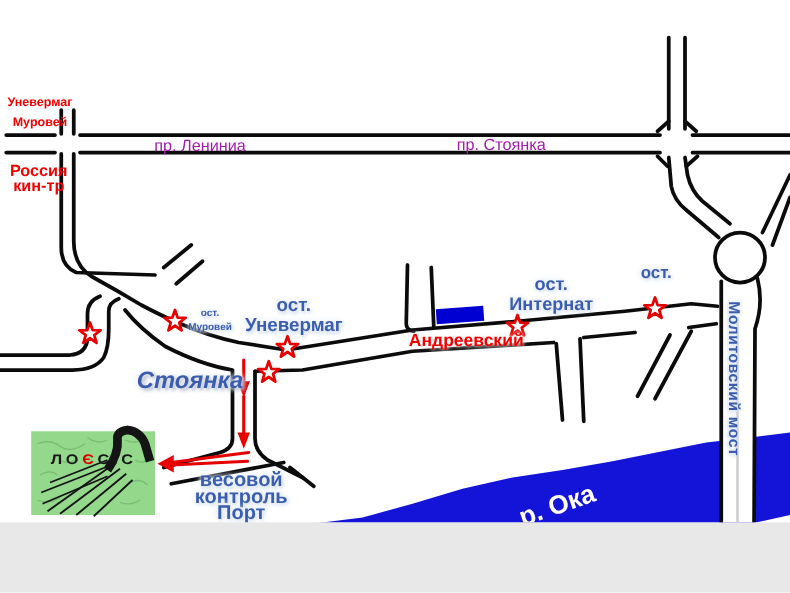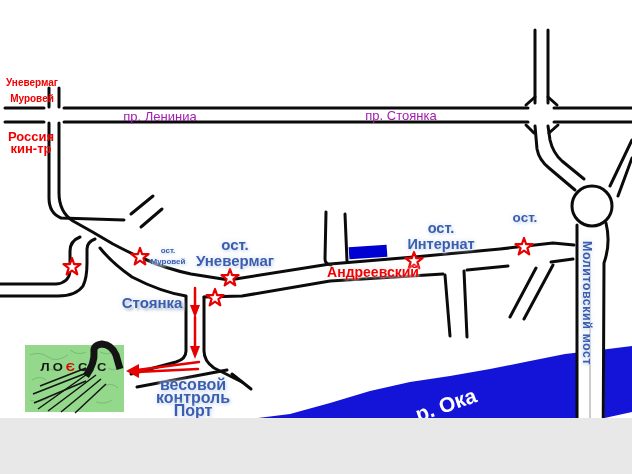--- a/index.html
+++ b/index.html
@@ -10,22 +10,22 @@
   .red{color:#f10000;font-weight:bold;}
   .blk{color:#a21caf;}
   .blue{color:#3a5db0;font-weight:bold;
         text-shadow:0 0 4px #ffffff,0 0 6px #cfdcf0,1px 1px 3px #bccde6;}
   .lbl-univermag{left:32px;top:75px;font-size:10px;line-height:1.6;}
   .lbl-lenin-left{left:160px;top:110px;font-size:13px;}
   .lbl-lenin-right{left:401px;top:109px;font-size:13px;}
   .lbl-russia{left:31px;top:131px;font-size:13px;line-height:0.95;}
   .lbl-internat{left:168px;top:245px;font-size:8px;line-height:1.4;}
   .lbl-golubeva{left:235px;top:237px;font-size:15px;}
-  .lbl-parking{left:152px;top:295px;font-size:15px;
-        text-shadow:0 0 4px #ffffff,2px 2px 3px #9aa6b8,0 0 6px #cfdcf0;}
+  .lbl-parking{left:152px;top:295px;font-size:19px;
+        text-shadow:0 0 4px #ffffff,2px 2px 3px #9aa6b8,0 0 6px #cfdcf0;font-style:italic;}
   .lbl-andreevsky{left:373px;top:225px;font-size:14px;
         text-shadow:0 0 3px #ffffff,0 0 5px #f3e0e0;margin-top:40px;}
   .lbl-pivzavod{left:441px;top:221px;font-size:14.5px;line-height:1.1;}
   .lbl-hlado{left:525px;top:211px;font-size:13.5px;line-height:1.1;}
   .lbl-port{left:193px;top:378px;font-size:16px;font-weight:600;line-height:13px;}
   .lbl-bridge{left:580px;top:228px;transform:none;writing-mode:vertical-rl;
         font-size:12.5px;height:150px;letter-spacing:0.5px;}
   .lbl-river{left:446px;top:394px;font-size:21px;color:#ffffff;font-weight:600;
         transform:translateX(-50%) rotate(-19deg);text-shadow:none;}
   .lbl-logo{left:75px;top:361px;font-size:13px;font-weight:bold;color:#151515;

